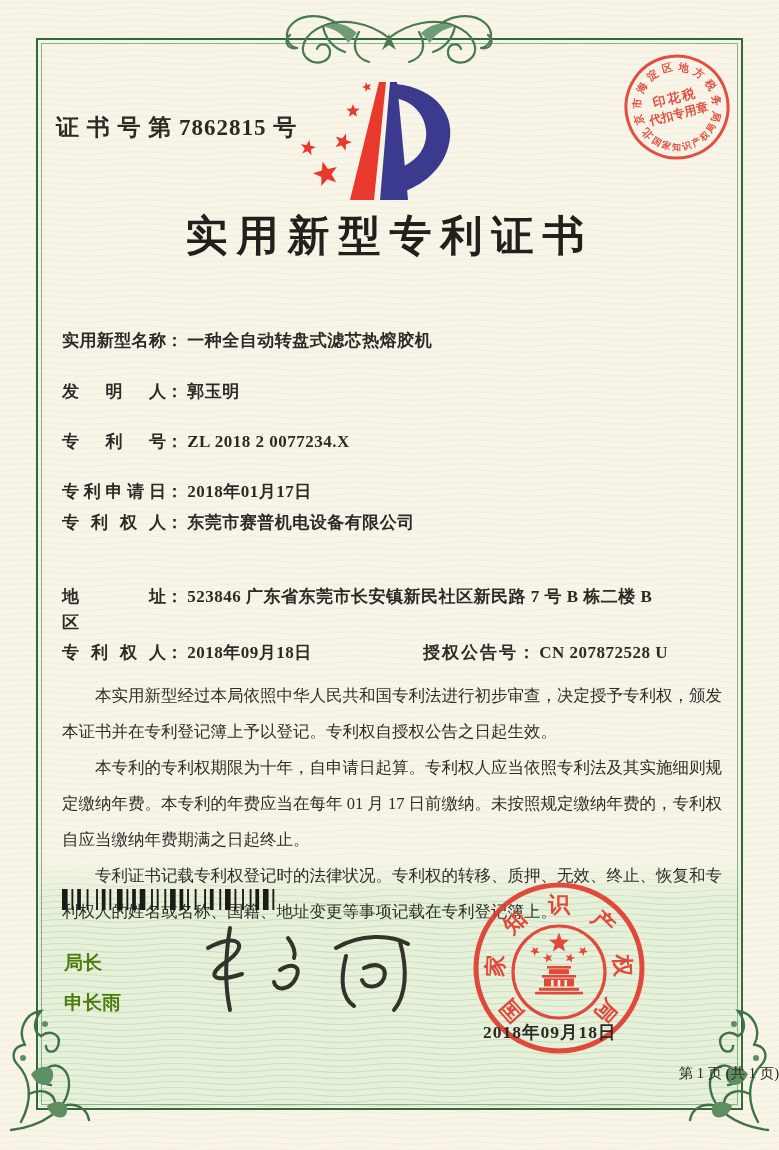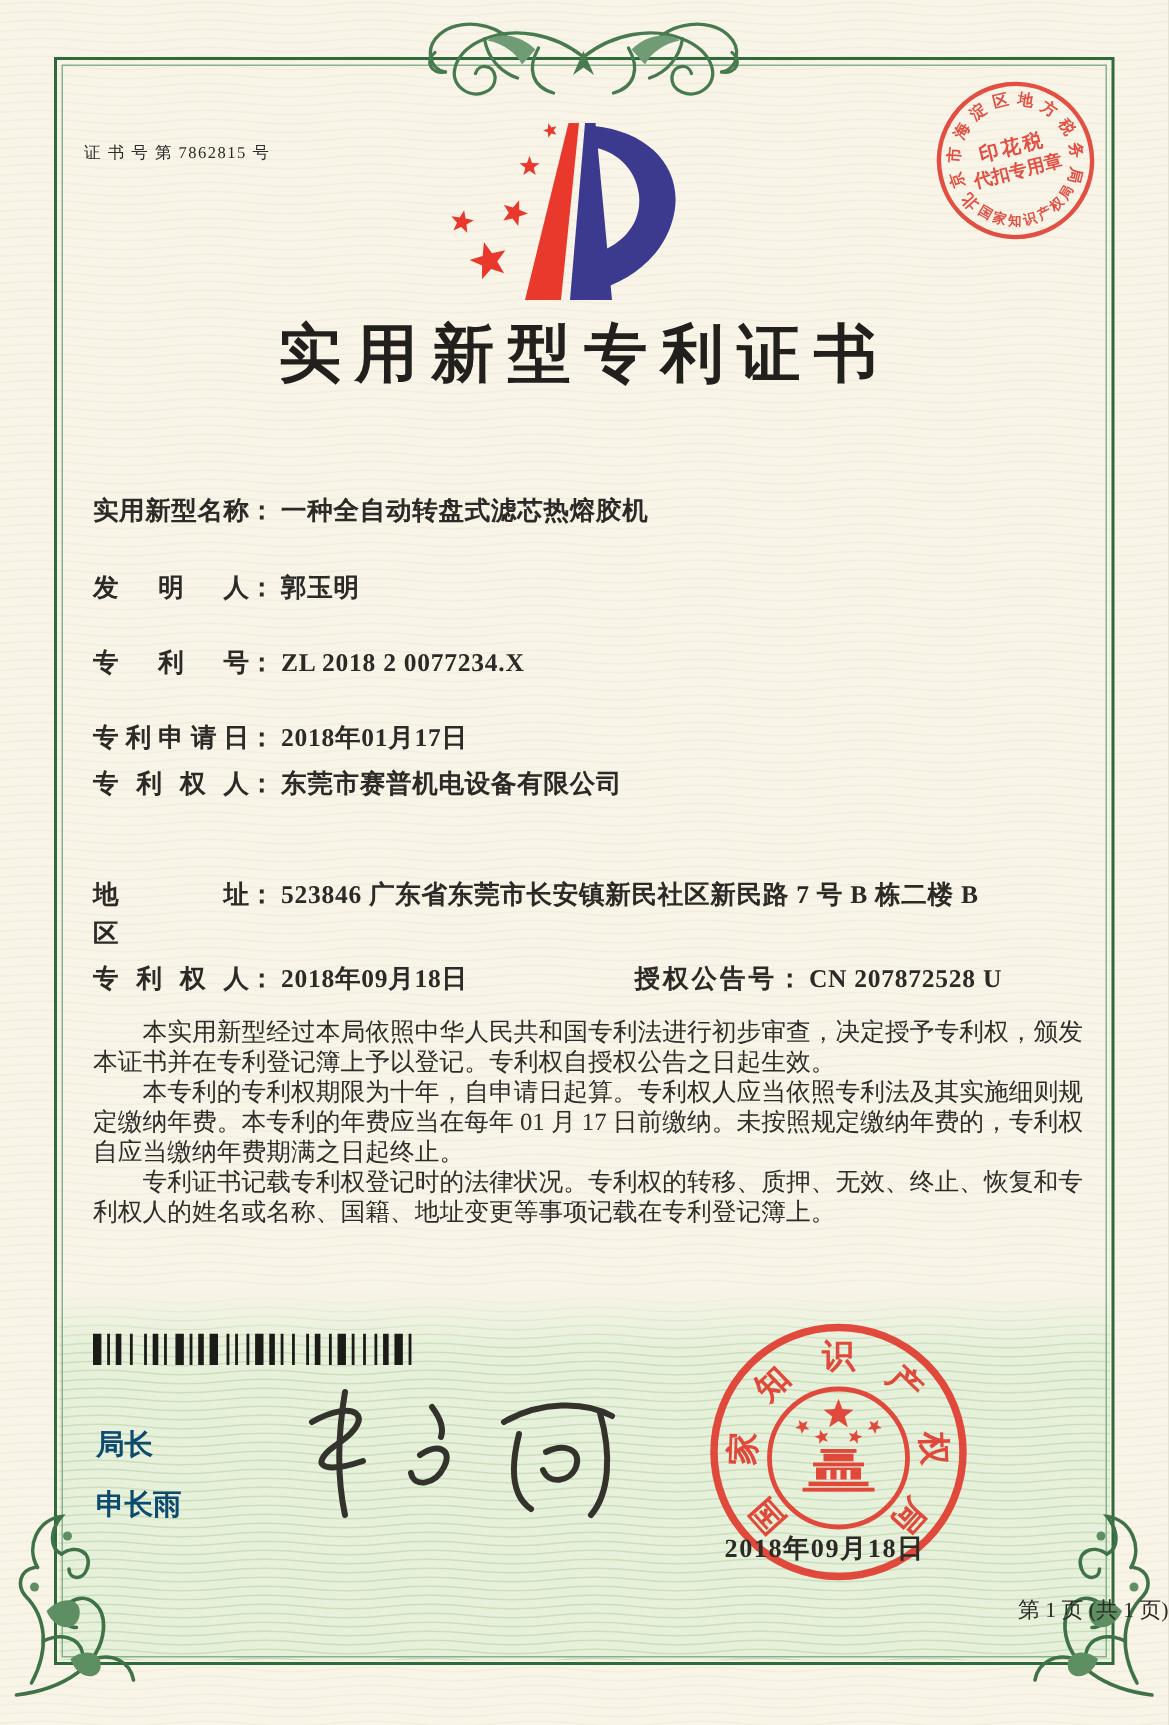--- a/index.html
+++ b/index.html
@@ -13,40 +13,40 @@
   .texture{position:absolute;left:0;top:0;z-index:0;}
   .band{position:absolute;left:39px;right:39px;top:858px;bottom:43px;z-index:1;}
   .band-fade{position:absolute;left:39px;right:39px;top:858px;height:42px;z-index:2;
     background:linear-gradient(#f8f4e8,rgba(248,244,232,0));}
   .frame{position:absolute;left:36px;top:38px;right:36px;bottom:40px;
     border:2.5px solid #2f6a3b;z-index:3;pointer-events:none;}
   .frame::after{content:'';position:absolute;inset:3px;border:1.5px solid #8ab08d;}
   .top-ornament{position:absolute;left:239px;top:6px;z-index:4;}
   .corner-l{position:absolute;left:3px;top:1002px;z-index:4;}
   .corner-r{position:absolute;right:3px;top:1002px;z-index:4;transform:scaleX(-1);}
-  .cert-no{position:absolute;left:56px;top:94px;font-size:11px;font-weight:400;
+  .cert-no{position:absolute;left:56px;top:112px;font-size:23px;font-weight:700;
     letter-spacing:1px;z-index:5;}
   .logo{position:absolute;left:296px;top:74px;z-index:5;}
   .tax-seal{position:absolute;left:610px;top:40px;z-index:6;opacity:.88;}
   .title{position:absolute;left:0;right:0;top:208px;text-align:center;
     font-size:42px;font-weight:700;letter-spacing:9px;color:#21201c;z-index:5;}
   .field-row{position:absolute;left:62px;width:662px;font-size:17px;font-weight:600;
     line-height:26px;z-index:5;}
   .flabel{display:inline-block;width:104px;text-align:justify;text-align-last:justify;
     vertical-align:top;}
   .fcolon{display:inline-block;vertical-align:top;}
   .fvalue{letter-spacing:.5px;}
   .grant-right{position:absolute;left:361px;top:0;}
   .grant-right .glabel{letter-spacing:2px;}
   .paras{position:absolute;left:62px;top:678px;width:674px;z-index:5;}
-  .paras p{margin:0;text-indent:2em;font-size:16.5px;line-height:20px;
+  .paras p{margin:0;text-indent:2em;font-size:16.5px;line-height:36px;
     font-weight:500;color:#2e2d29;}
   .barcode{position:absolute;left:62px;top:889px;z-index:5;}
   .commissioner{position:absolute;left:64px;top:950px;font-size:19px;font-weight:600;
-    z-index:5;color:#0c4a6e;}
+    z-index:5;color:#4d7c0f;}
   .commissioner div{margin-bottom:14px;}
   .signature{position:absolute;left:168px;top:918px;z-index:5;}
   .main-seal{position:absolute;left:471px;top:880px;z-index:5;opacity:.9;}
   .seal-date{position:absolute;left:483px;top:1020px;font-size:17.5px;font-weight:600;
     letter-spacing:1px;z-index:6;}
   .footer{position:absolute;left:0;right:0;top:1064px;text-align:right;
     font-size:14.5px;font-weight:500;z-index:5;}
   .seal-text{font-family:"Liberation Serif","DejaVu Serif",serif;font-weight:bold;
     fill:#e0382b;}
 </style>

